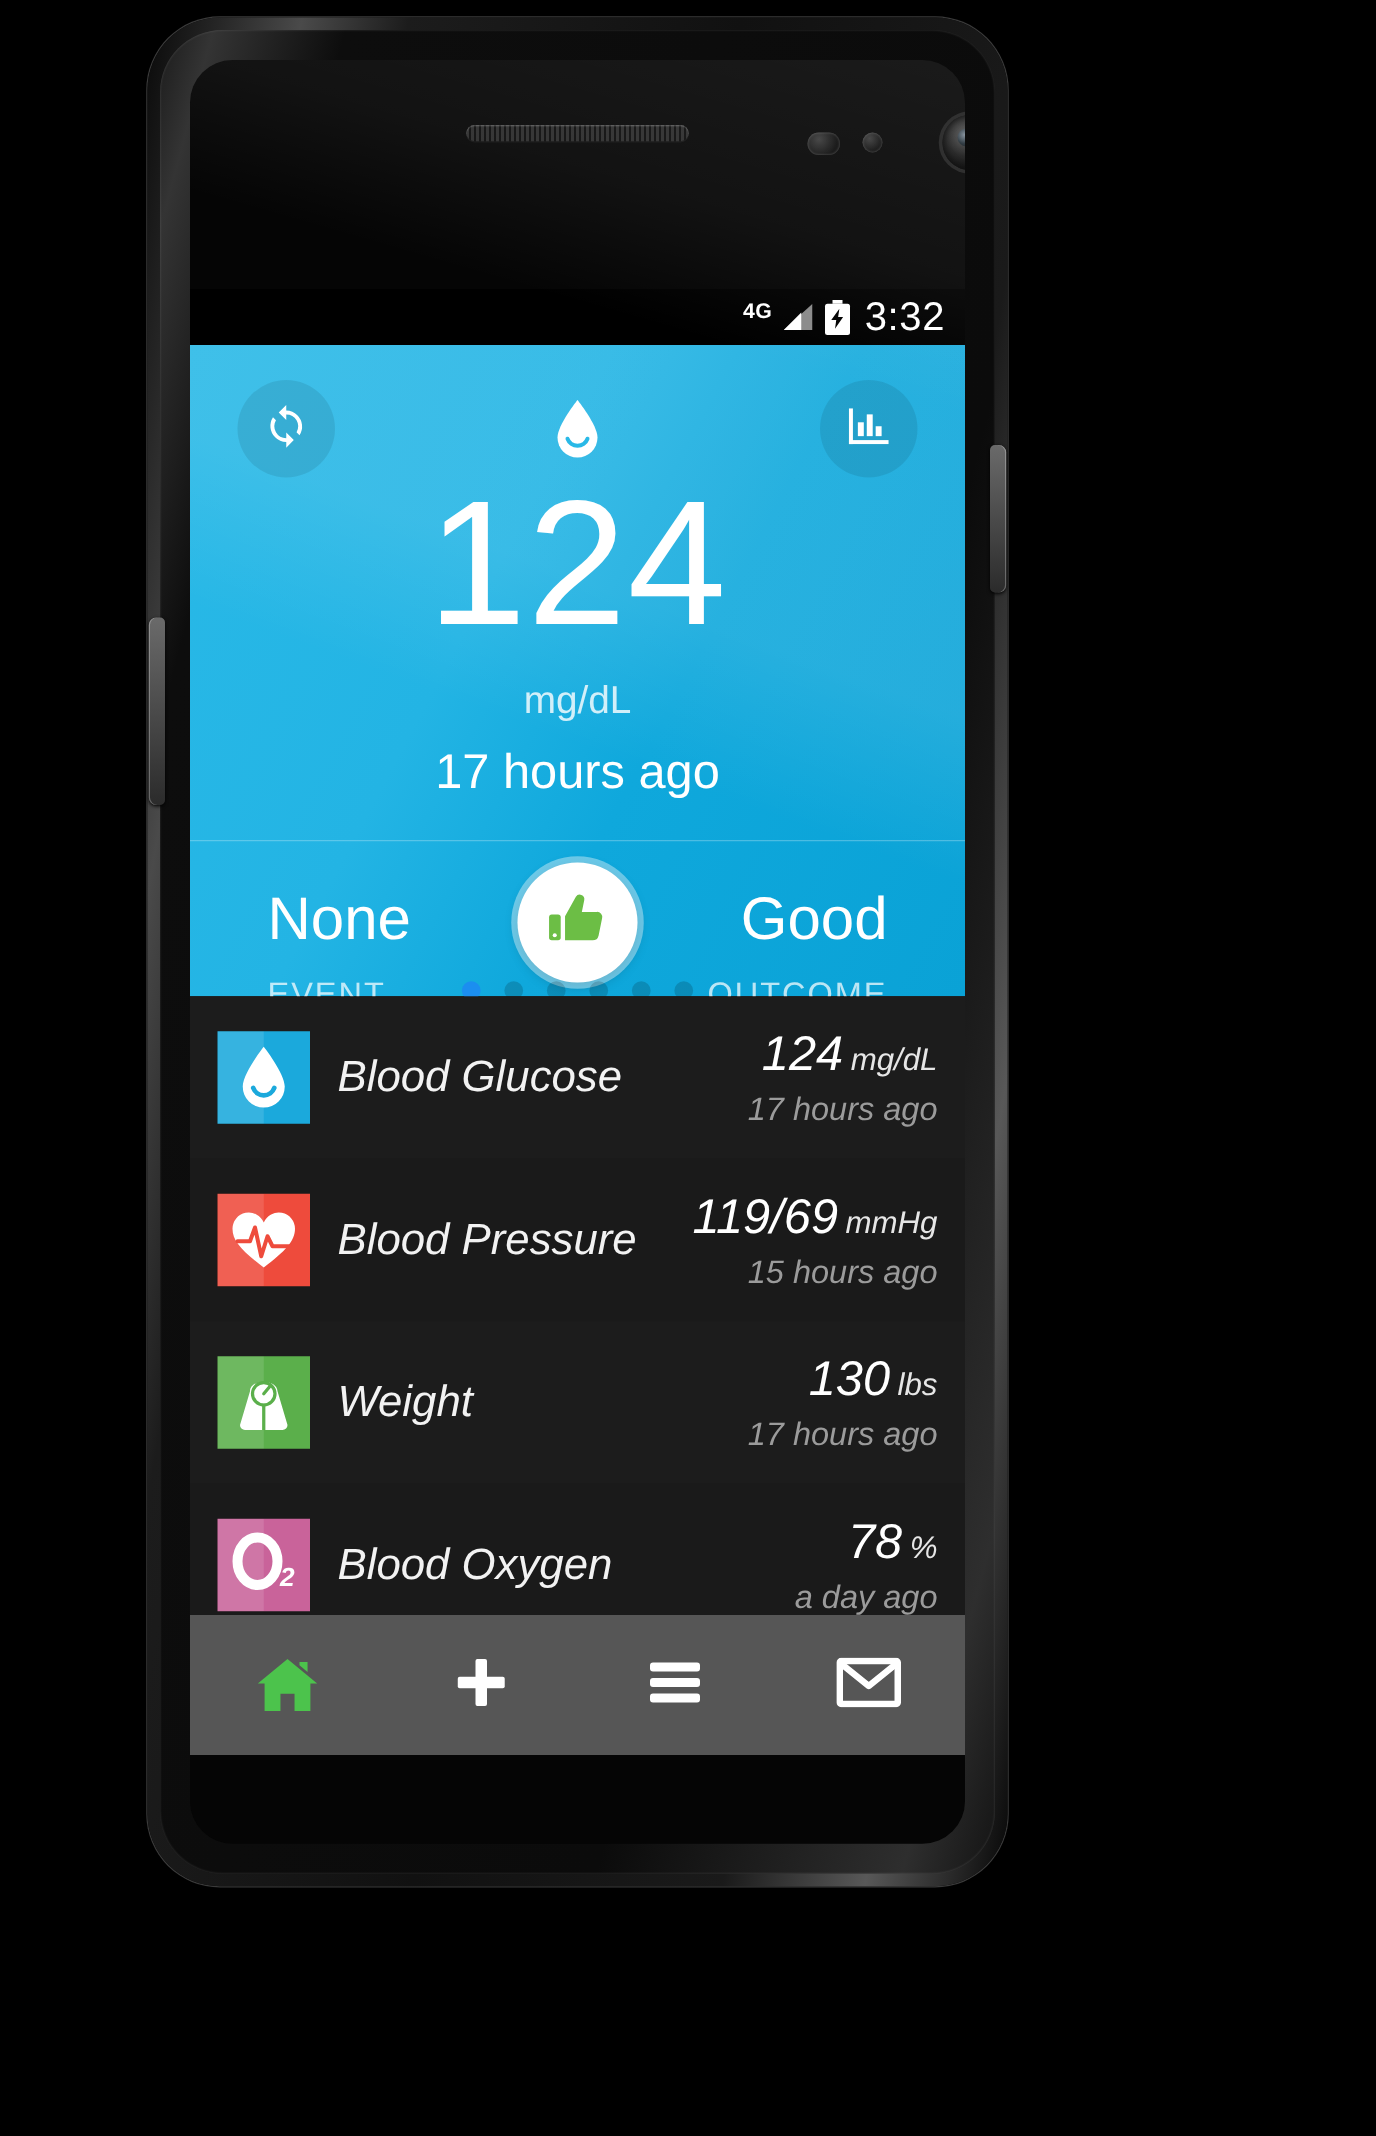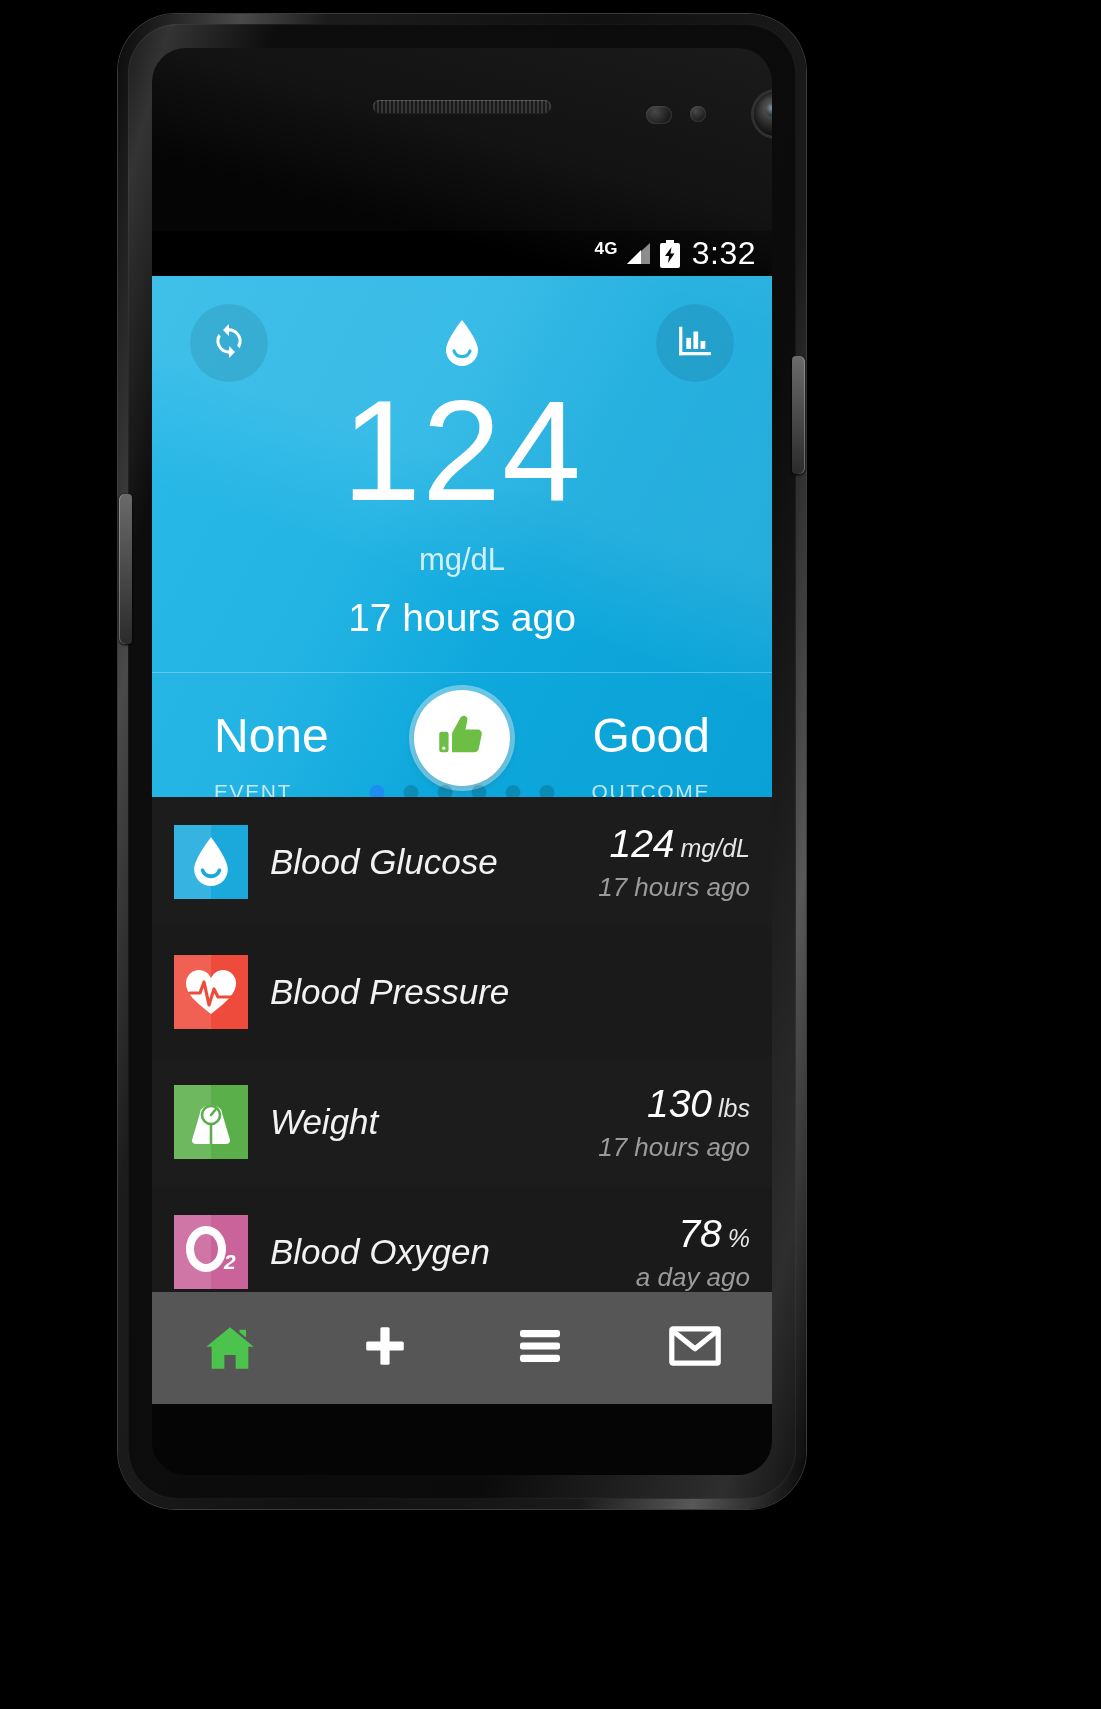--- a/index.html
+++ b/index.html
@@ -135,21 +135,21 @@
     background: rgba(255,255,255,.26);
   }
   #hero-bottom { position: absolute; left: 0; right: 0; top: 396px; bottom: 0; }
   .swipe-label {
     position: absolute; top: 36px; color: #fff; font-size: 48px; font-weight: 300;
   }
   #label-none { left: 62px; }
   #label-good { right: 62px; }
   .swipe-cap {
     position: absolute; top: 108px; color: rgba(255,255,255,.72);
-    font-size: 21px; letter-spacing: 1.6px;
+    font-size: 26px; letter-spacing: 1.6px;
   }
   #cap-event { left: 62px; }
   #cap-outcome { right: 62px; }
 
   #thumb-badge {
     position: absolute; left: 50%; top: 18px; transform: translateX(-50%);
     width: 96px; height: 96px; border-radius: 50%;
     background: #fff;
     display: flex; align-items: center; justify-content: center;
     box-shadow: 0 0 0 5px rgba(255,255,255,.38), 0 3px 10px rgba(0,0,0,.22);
@@ -315,20 +315,26 @@
 
           <div class="row">
             <div class="row-icon" style="background:#EE4B3C">
               <div class="shade"></div>
               <svg width="54" height="50" viewBox="0 0 54 50" style="position:relative">
                 <path d="M27 47 C10 34 2 26 2 16 A13 13 0 0 1 27 11 A13 13 0 0 1 52 16 C52 26 44 34 27 47 Z" fill="#fff"></path>
                 <polyline points="6,26 16,26 20,15 25,38 30,22 34,30 48,30" fill="none" stroke="#EE4B3C" stroke-width="3.2" stroke-linejoin="round" stroke-linecap="round"></polyline>
               </svg>
             </div>
             <div class="row-label">Blood Pressure</div>
+            <div class="row-right">
+              <div class="row-value">
+                <span>119/69</span><span class="u">mmHg</span>
+              </div>
+              <div class="row-time">15 hours ago</div>
+            </div>
           </div>
 
           <div class="row">
             <div class="row-icon" style="background:#5BAF4B">
               <div class="shade"></div>
               <svg width="50" height="54" viewBox="0 0 50 54" style="position:relative">
                 <path d="M14 18 C14 8 36 8 36 18 L44 45 a4 4 0 0 1-4 4 H10 a4 4 0 0 1-4-4 Z" fill="#fff"></path>
                 <circle cx="25" cy="20" r="9" fill="none" stroke="#5BAF4B" stroke-width="2.6"></circle>
                 <line x1="25" y1="20" x2="30" y2="14" stroke="#5BAF4B" stroke-width="2.6" stroke-linecap="round"></line>
                 <line x1="25" y1="28" x2="25" y2="49" stroke="#5BAF4B" stroke-width="2.6"></line>

